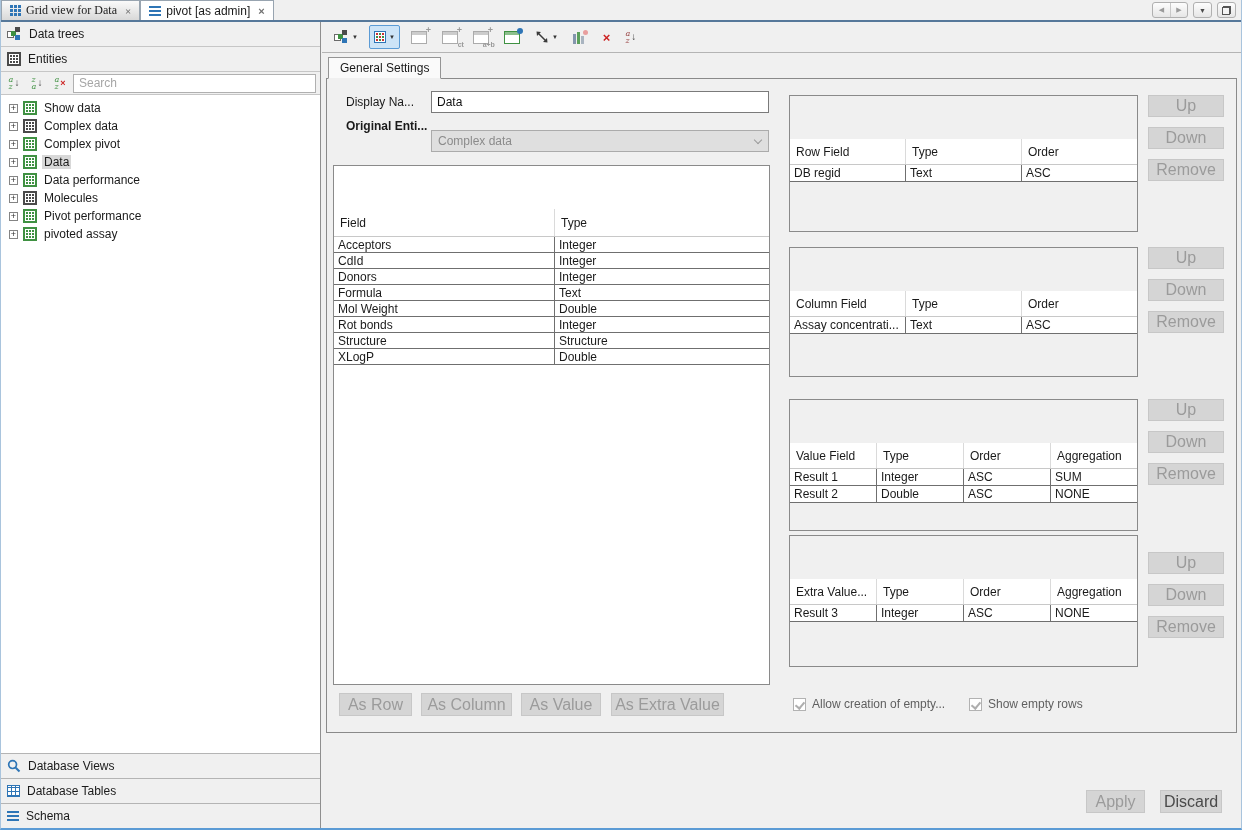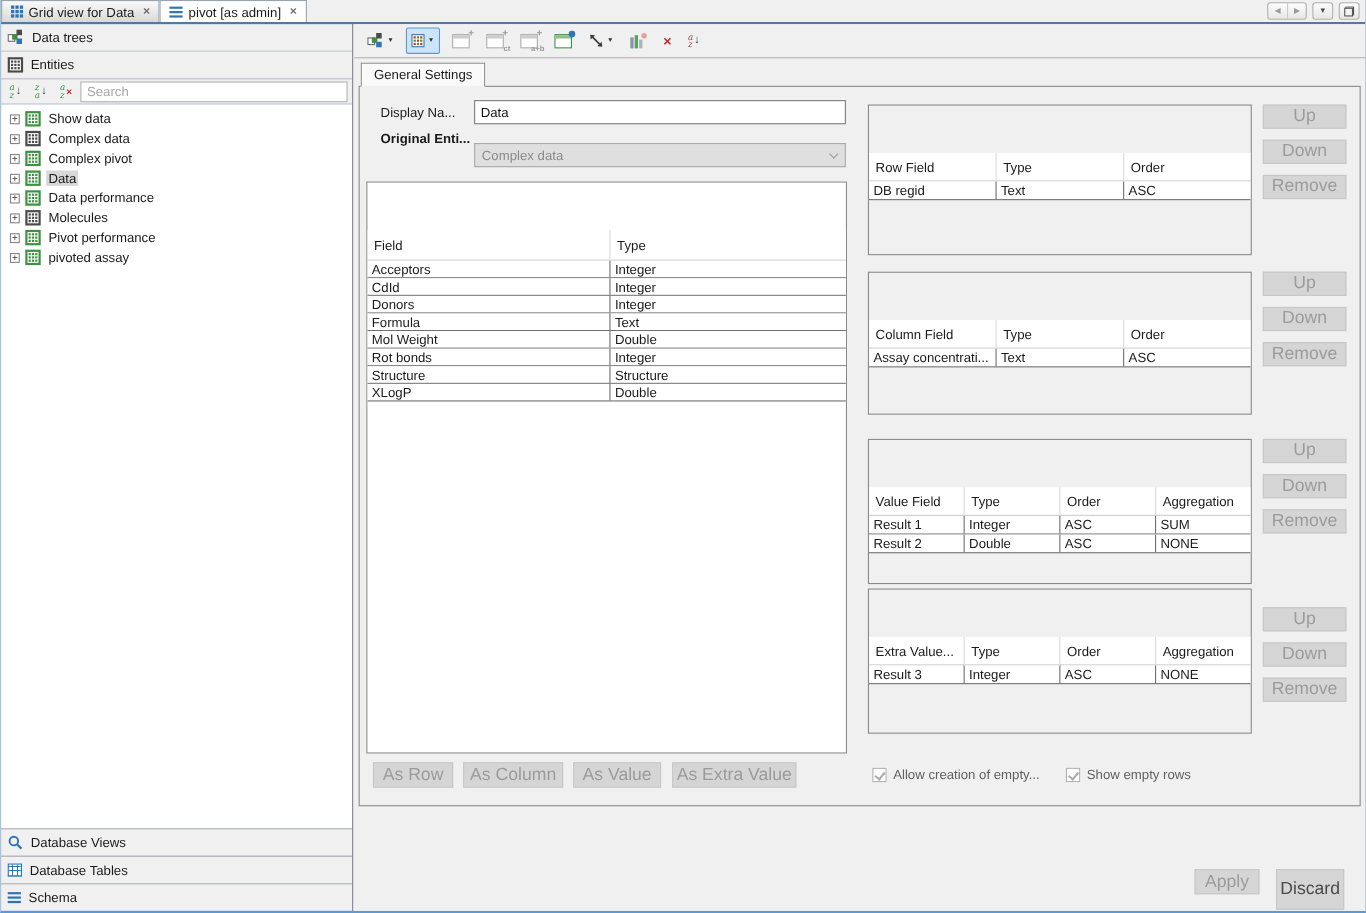--- a/index.html
+++ b/index.html
@@ -4,21 +4,21 @@
 <style>
   * { margin:0; padding:0; box-sizing:border-box; }
   html,body { width:1242px; height:830px; overflow:hidden; }
   body { font-family:"Liberation Sans", sans-serif; font-size:12px; color:#1a1a1a; background:#f0f0f0; position:relative; }
 
   .window { position:absolute; inset:0; border-left:1px solid #a9c4dd; border-right:1px solid #a9c4dd; border-bottom:2px solid #5b9bd5; background:#f0f0f0; }
 
   
   .tabbar { position:absolute; top:0; left:0; right:0; height:22px; background:#f0f0f0; border-bottom:2px solid #56789a; display:flex; align-items:stretch; }
   .tab { display:flex; align-items:center; gap:5px; padding:0 8px; border:1px solid #98a4b0; border-bottom:none; cursor:default; }
-  .tab.inactive { background:linear-gradient(#fafafa,#d8d8d8); }
+  .tab.inactive { background:linear-gradient(#fafafa,#d8d8d8);font-family:Liberation Serif, serif; }
   .tab.active { background:#ffffff; }
   .tab-close { color:#707070; font-weight:bold; font-size:11px; margin-left:3px; }
   .tabbar-controls { margin-left:auto; display:flex; align-items:center; gap:5px; padding-right:5px; }
   .navgroup { display:flex; border:1px solid #b0b0b0; border-radius:3px; background:linear-gradient(#fdfdfd,#e6e6e6); height:16px; }
   .navbtn { width:17px; display:flex; align-items:center; justify-content:center; color:#9a9a9a; font-size:7px; }
   .navbtn + .navbtn { border-left:1px solid #c8c8c8; }
   .ctrlbtn { width:19px; height:16px; border:1px solid #b0b0b0; border-radius:3px; background:linear-gradient(#fdfdfd,#e6e6e6); display:flex; align-items:center; justify-content:center; color:#4a4a4a; font-size:7px; }
   .restore-ico { position:relative; width:9px; height:9px; }
   .restore-ico::before { content:""; position:absolute; top:0; right:0; width:6px; height:6px; border:1px solid #555; }
   .restore-ico::after  { content:""; position:absolute; bottom:0; left:0; width:6px; height:6px; border:1px solid #555; background:#f4f4f4; }
@@ -445,16 +445,16 @@
         <span class="cb checked"></span>
         <span class="cb-label">Allow creation of empty...</span>
       </div>
       <div class="cbrow" style="left:642px; top:618px;">
         <span class="cb checked"></span>
         <span class="cb-label">Show empty rows</span>
       </div>
     </div>
 
     <div class="gbtn" style="left:764px; top:768px; width:59px; height:23px;">Apply</div>
-    <div class="gbtn dark-text" style="left:838px; top:768px; width:62px; height:37px;">Discard</div>
+    <div class="gbtn dark-text" style="left:838px; top:768px; width:62px; height:23px;">Discard</div>
   </div>
 
 </div>
 
 </body></html>

